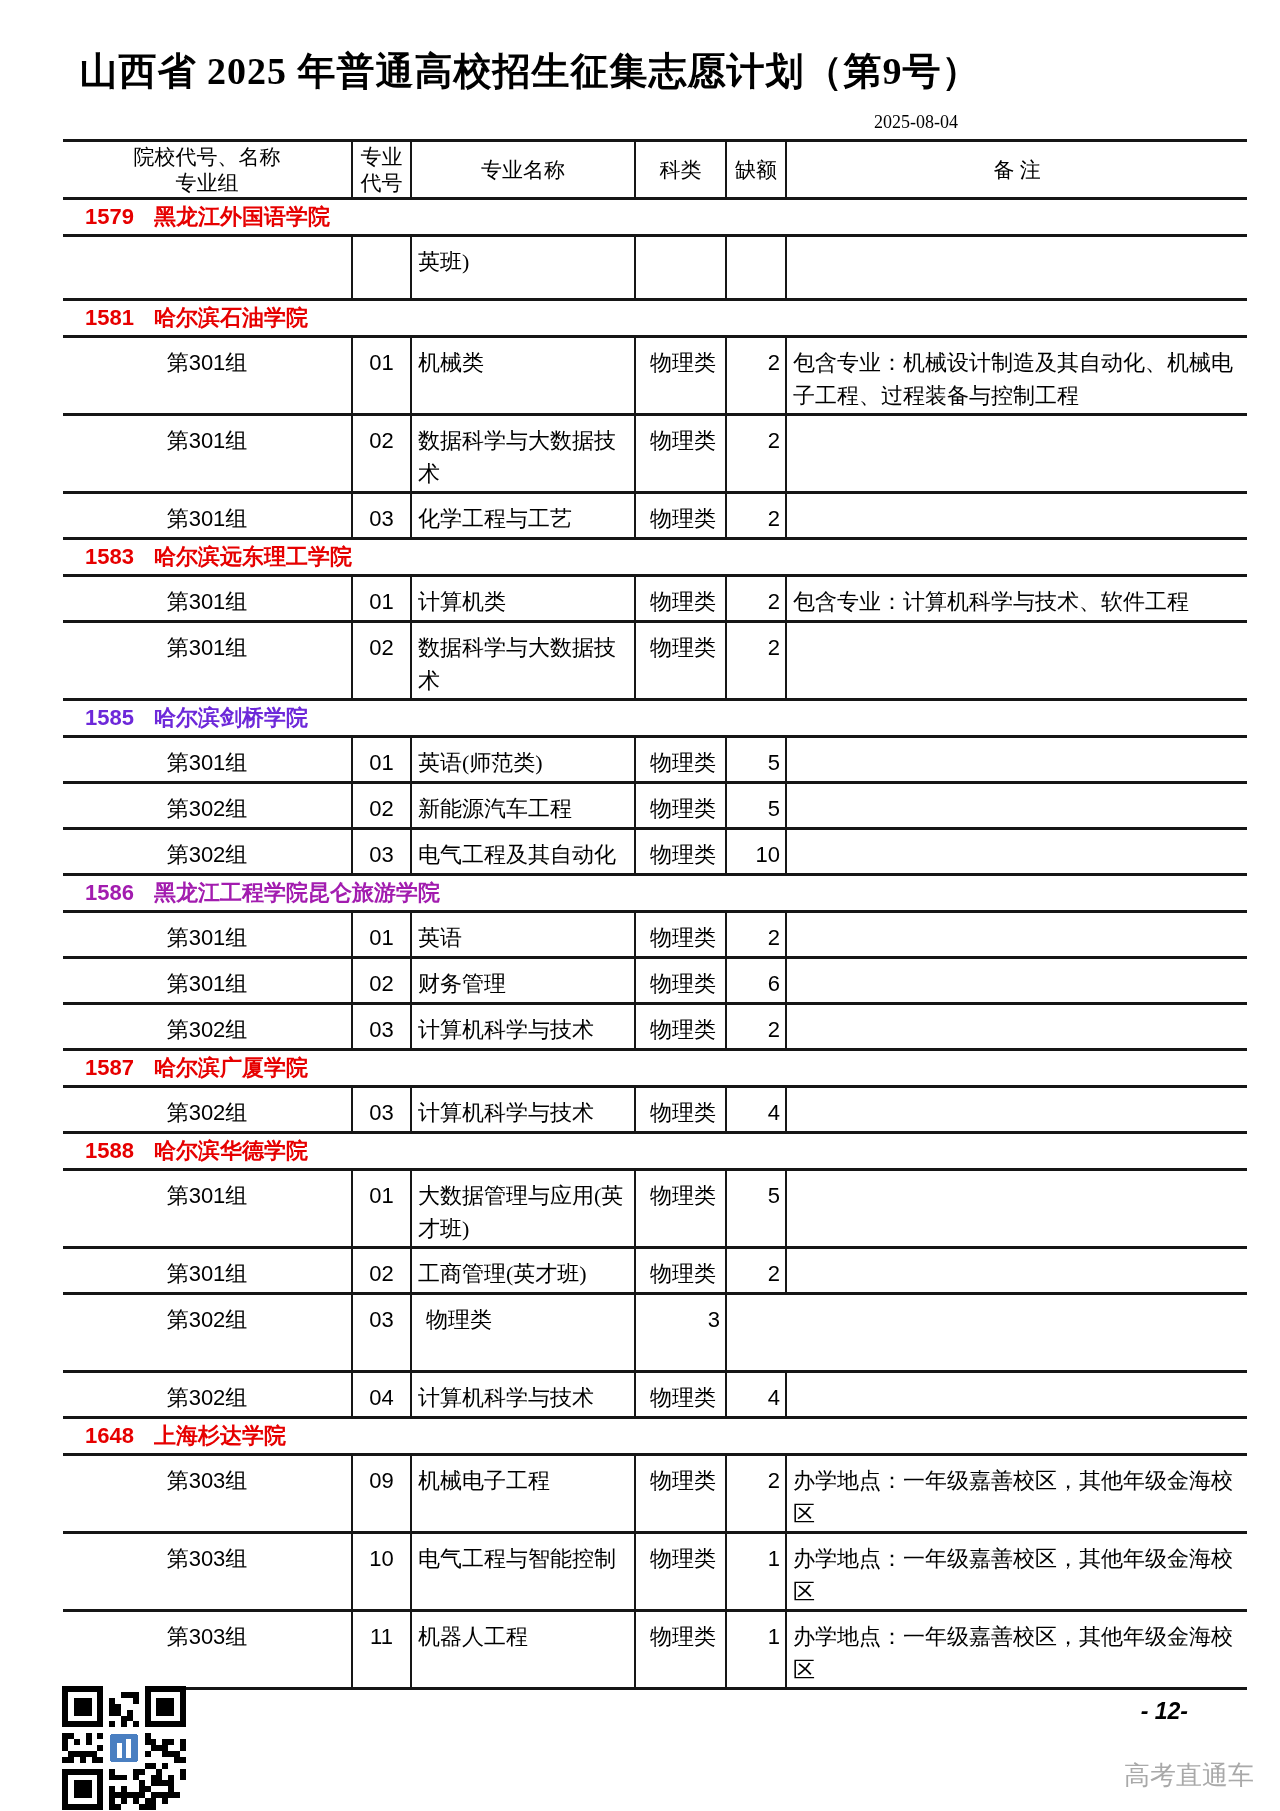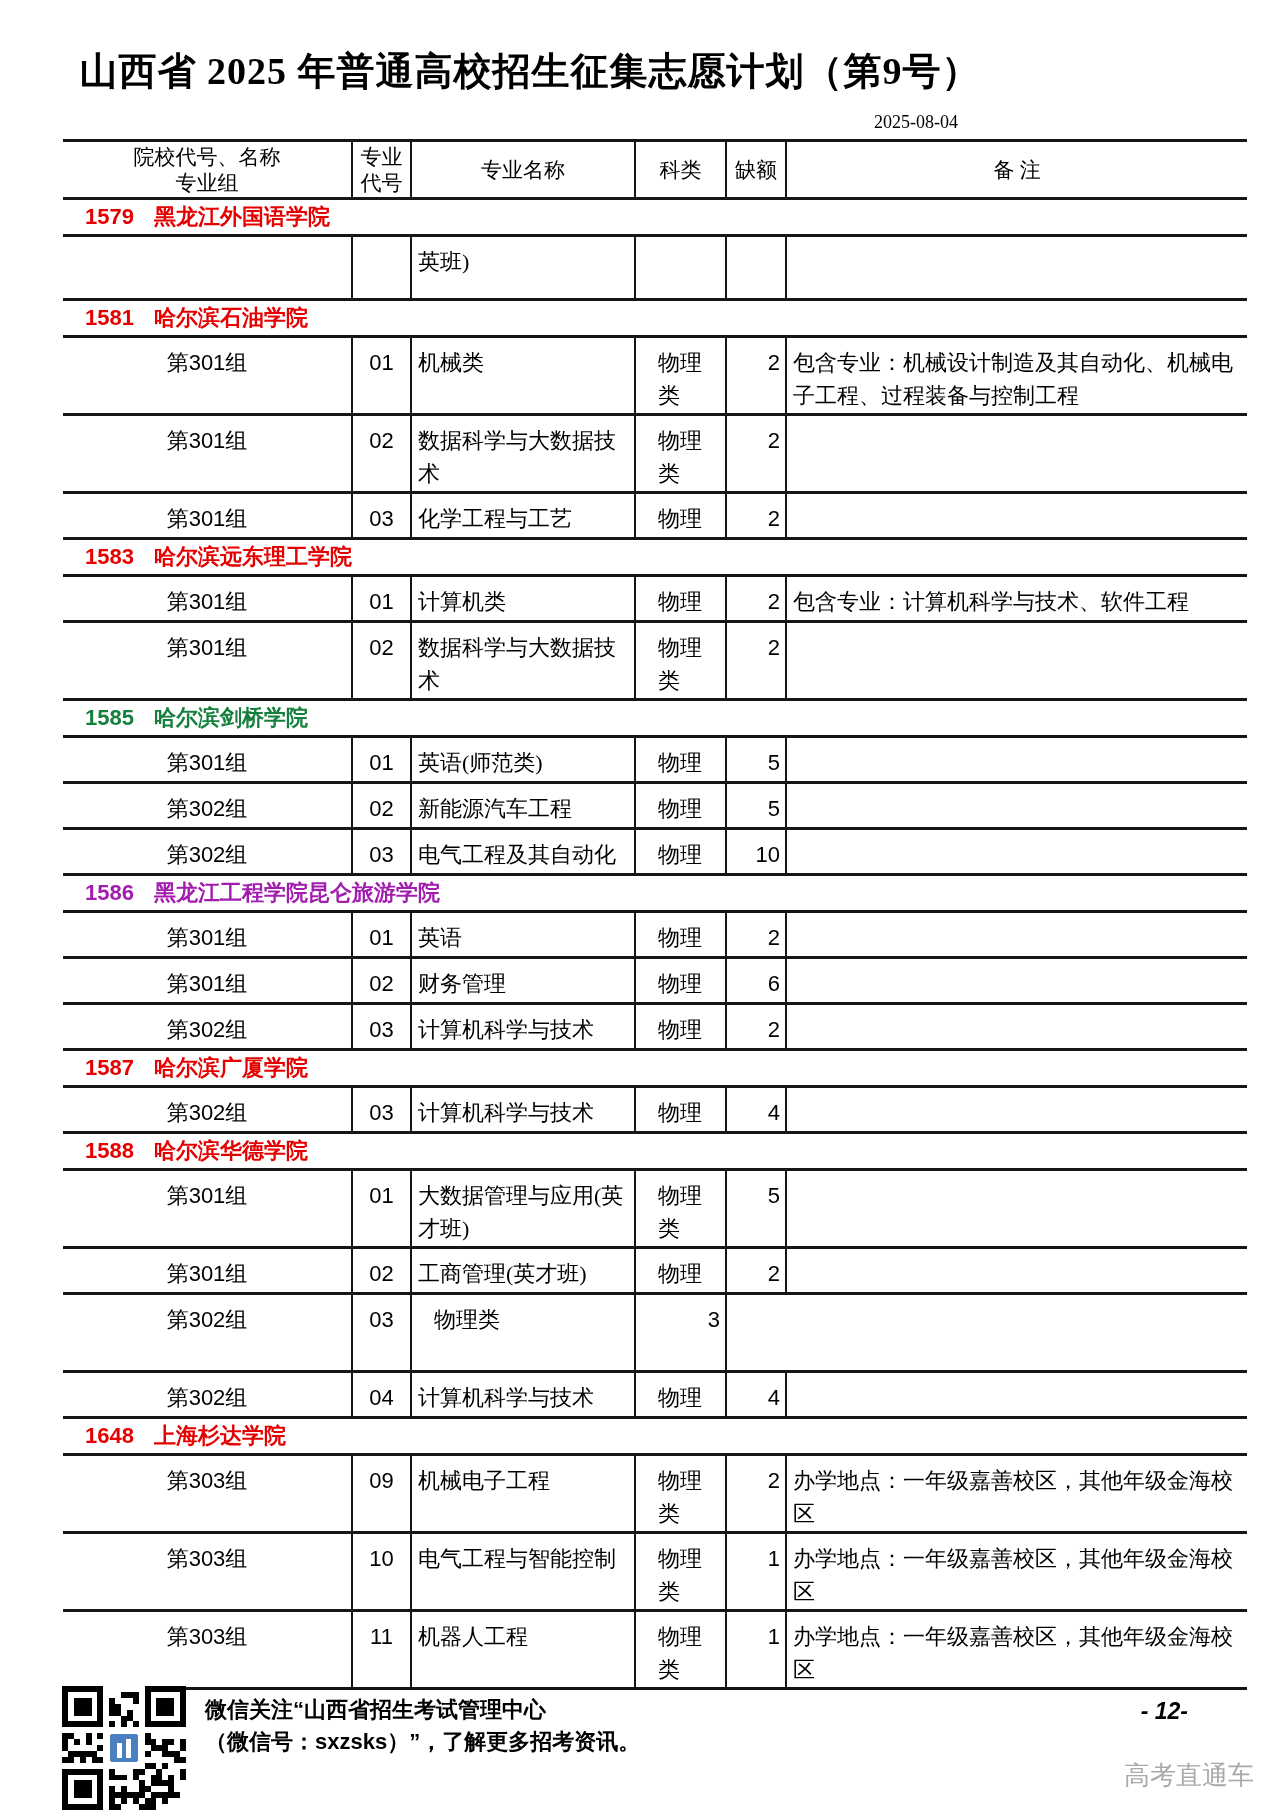--- a/index.html
+++ b/index.html
@@ -26,21 +26,21 @@
   }
   .cell {
     box-sizing:border-box; height:100%;
     border-right:2px solid #161616;
     font-size:22px; line-height:33px; padding:8px 6px 0 6px;
     overflow:hidden; word-break:break-all;
   }
   .cell.no-r { border-right:none; }
   .c-group  { text-align:center; font-family:"Liberation Sans","DejaVu Sans",sans-serif; }
   .c-code   { text-align:center; font-family:"Liberation Sans","DejaVu Sans",sans-serif; }
-  .c-subject{ padding-left:22px; }
+  .c-subject{ padding-left:14px; }
   .c-vac    { text-align:right; padding-right:5px; font-family:"Liberation Sans","DejaVu Sans",sans-serif; }
   .r-single { height:46px; }
   .r-tall   { height:78px; }
   .r-part   { height:64px; }
 
   .row.header { height:58px; }
   .row.header .cell {
     display:flex; align-items:center; justify-content:center; text-align:center;
     white-space:pre-line; line-height:26px; padding:0 2px; font-size:21px;
   }
@@ -143,21 +143,21 @@
           <div class="cell c-remark no-r">包含专业：计算机科学与技术、软件工程</div>
         </div>
         <div class="row r-tall">
           <div class="cell c-group">第301组</div>
           <div class="cell c-code">02</div>
           <div class="cell c-major">数据科学与大数据技术</div>
           <div class="cell c-subject">物理类</div>
           <div class="cell c-vac">2</div>
           <div class="cell c-remark no-r"></div>
         </div>
-        <div class="section" style="color: #15803d;">
+        <div class="section" style="color: #6d28d9;">
           <span class="sec-code">1585</span>
           <span class="sec-name">哈尔滨剑桥学院</span>
         </div>
         <div class="row r-single">
           <div class="cell c-group">第301组</div>
           <div class="cell c-code">01</div>
           <div class="cell c-major">英语(师范类)</div>
           <div class="cell c-subject">物理类</div>
           <div class="cell c-vac">5</div>
           <div class="cell c-remark no-r"></div>
@@ -392,21 +392,17 @@
       <rect x="16" y="2" width="3" height="3" fill="#000"></rect>
       <rect x="0" y="14" width="7" height="7" fill="#000"></rect>
       <rect x="1" y="15" width="5" height="5" fill="#fff"></rect>
       <rect x="2" y="16" width="3" height="3" fill="#000"></rect>
       <rect x="7.5" y="7.5" width="6" height="6" fill="#ffffff" rx="0.6"></rect>
       <rect x="8.1" y="8.1" width="4.8" height="4.8" fill="#4a7fc1" rx="0.5"></rect>
       <rect x="9.3" y="9.6" width="0.9" height="2.6" fill="#ffffff"></rect>
       <rect x="10.8" y="9" width="0.9" height="3.2" fill="#ffffff"></rect>
     </svg>
 
-  <div class="footer-text">
-    <span>微信关注“山西省招生考试管理中心</span><br>
-    <span>（微信号：</span><span class="footer-code">sxzsks</span><span>）”，了解更多招考资讯。</span>
-  </div>
 
   <div class="page-num">- 12-</div>
   <div class="watermark" style="color: rgb(169, 169, 169);">高考直通车</div>
 
 </div>
 
 </body></html>

